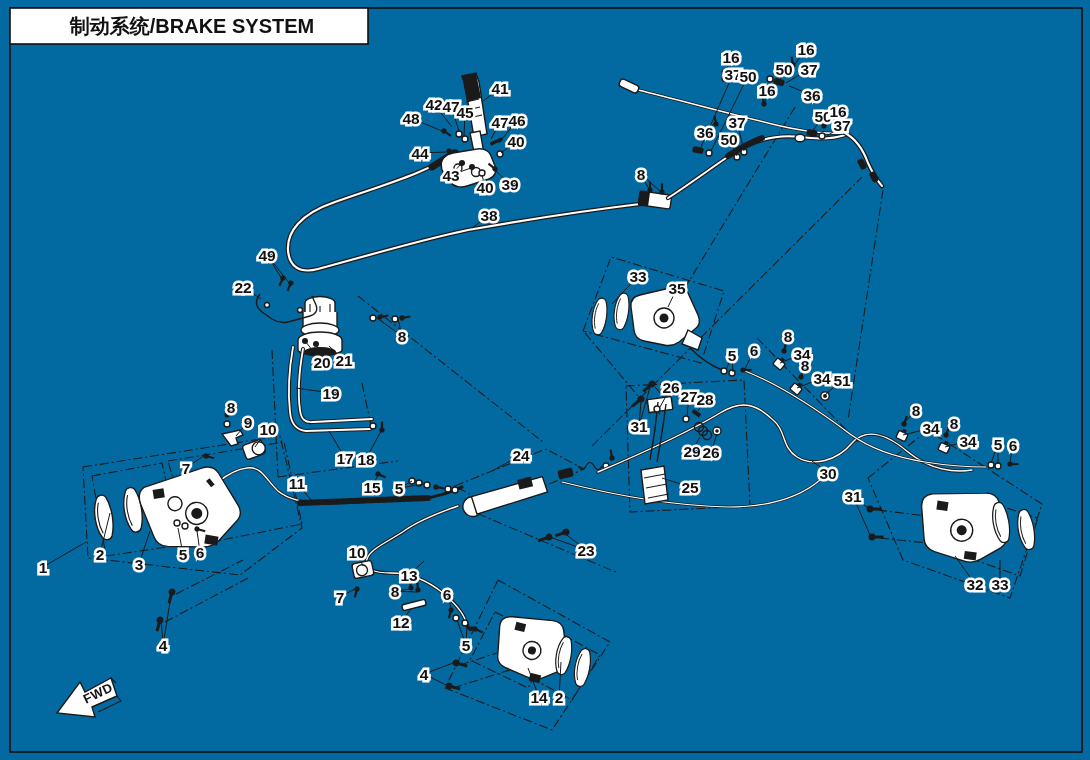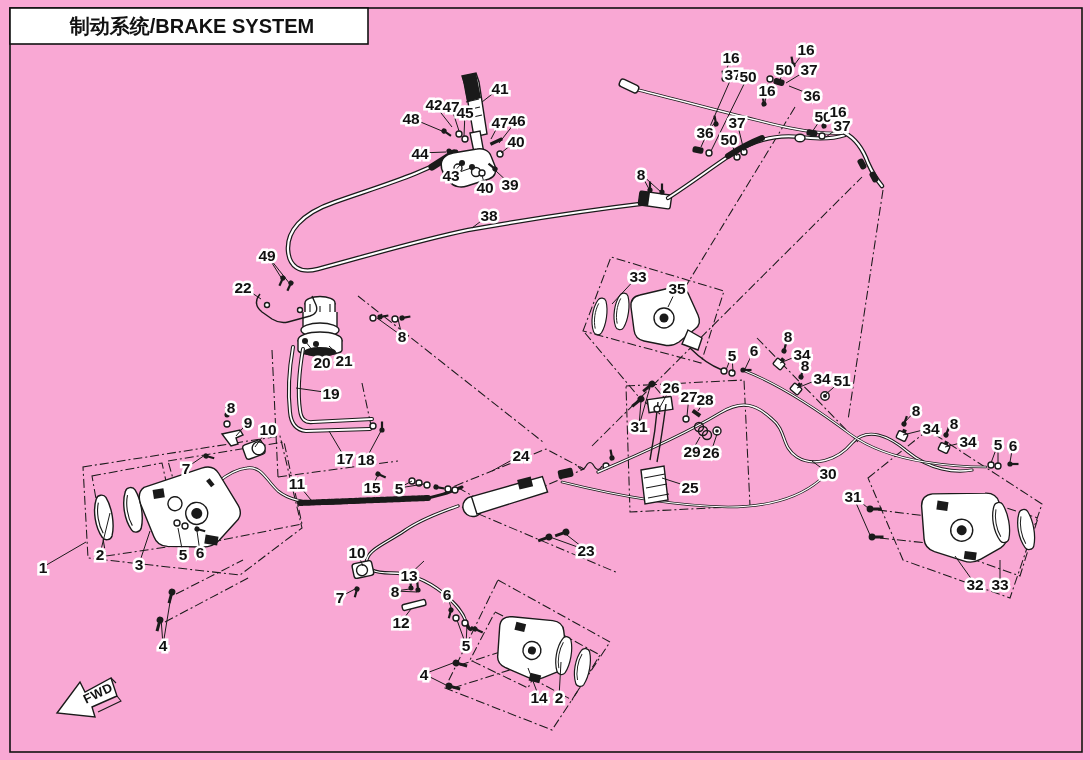--- a/index.html
+++ b/index.html
@@ -1,16 +1,16 @@
 <!DOCTYPE html>
 <html><head>
 <meta charset="utf-8">
 <style>
   html,body{margin:0;padding:0;background:#fff;}
-  .page{position:relative;width:1090px;height:760px;background:#f9a8d4;
+  .page{position:relative;width:1090px;height:760px;background:#0369a1;
         font-family:"Liberation Sans",sans-serif;overflow:hidden;}
   svg{position:absolute;left:0;top:0;}
   svg text{font-family:"Liberation Sans","DejaVu Sans",sans-serif;}
   .part-label{font-size:15.5px;font-weight:bold;fill:#111;
               paint-order:stroke;stroke:#ffffff;stroke-width:5px;}
   .title-text{font-size:20px;font-weight:bold;fill:#111;}
   .fwd-text{font-size:13px;font-weight:bold;fill:#111;letter-spacing:.5px;}
   .ln{fill:none;stroke:#1a1a1a;stroke-width:1.4;}
   .ln2{fill:none;stroke:#1a1a1a;stroke-width:1.1;}
   .tube{fill:none;stroke:#1a1a1a;stroke-linecap:round;}

